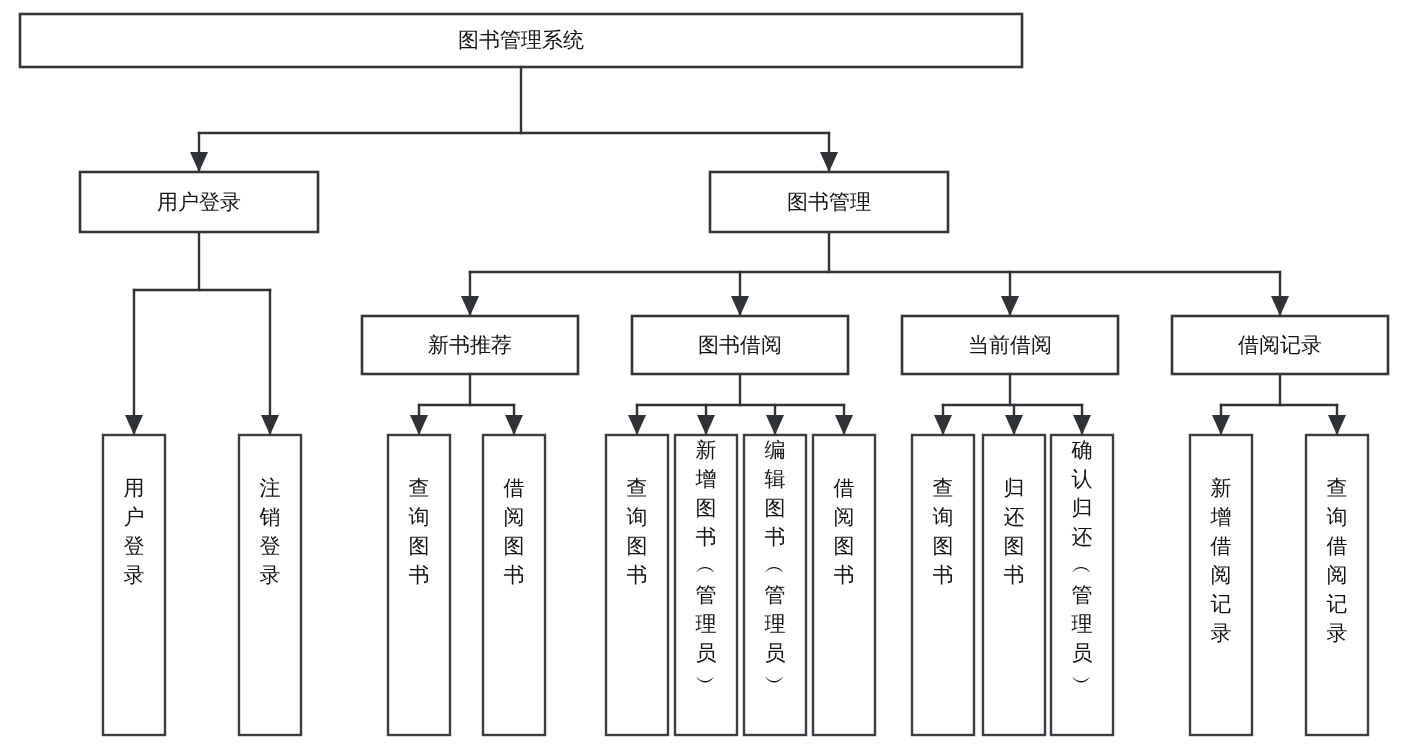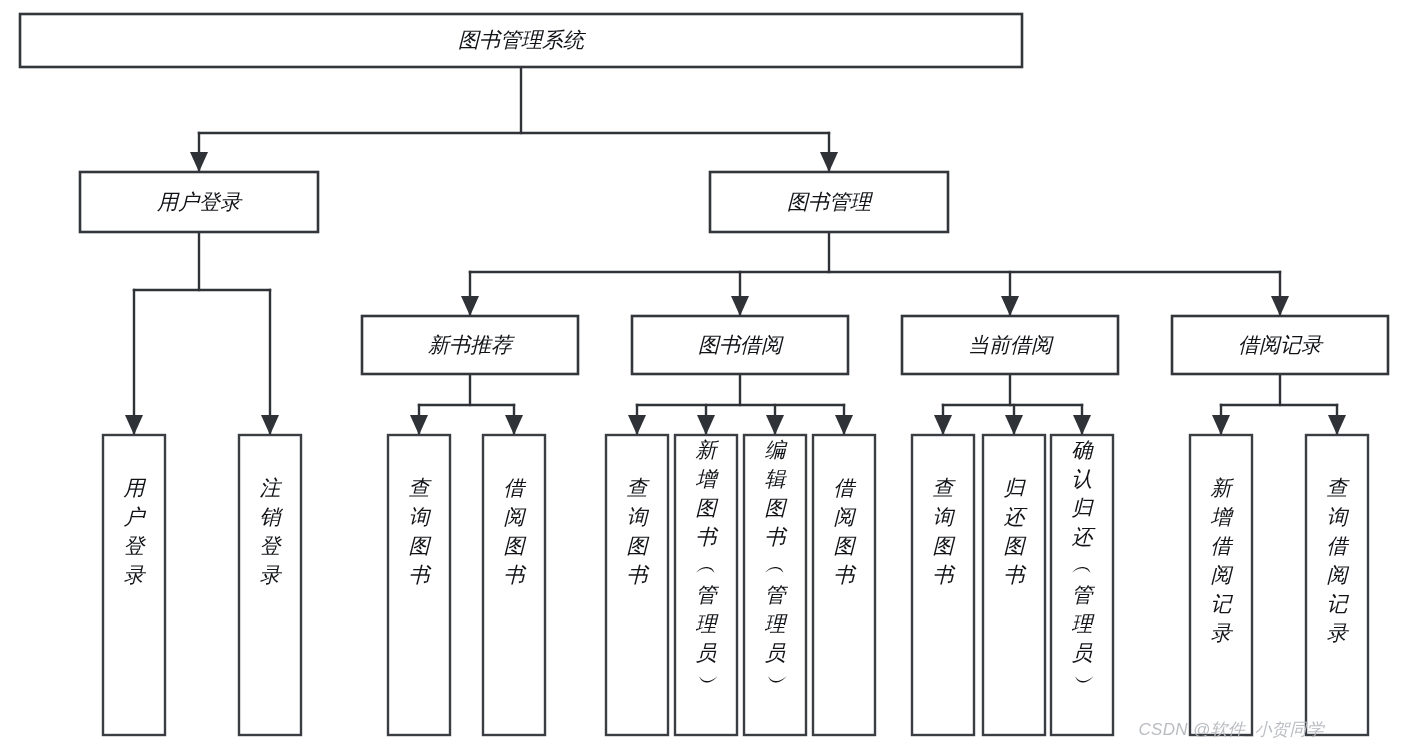--- a/index.html
+++ b/index.html
@@ -11,21 +11,20 @@
     width: 1405px;
     height: 747px;
     font-family: "Liberation Sans", "DejaVu Sans", sans-serif;
     overflow: hidden;
     position: relative;
   }
   #diagram-root {
     position: relative;
     width: 1332px;
     height: 747px;
-    font-style: italic;
   }
   svg#diagram-svg {
     position: absolute;
     left: 0;
     top: 0;
     width: 1405px;
     height: 747px;
   }
   .node-box {
     fill: #ffffff;
@@ -208,14 +207,13 @@
         <g>
           <rect x="1190" y="435" width="62" height="300" class="node-box-thin"></rect>
           <text x="1221" y="495" class="node-label-v"><tspan x="1221" dy="0">新</tspan><tspan x="1221" dy="29">增</tspan><tspan x="1221" dy="29">借</tspan><tspan x="1221" dy="29">阅</tspan><tspan x="1221" dy="29">记</tspan><tspan x="1221" dy="29">录</tspan></text>
         </g>
         <g>
           <rect x="1306" y="435" width="62" height="300" class="node-box-thin"></rect>
           <text x="1337" y="495" class="node-label-v"><tspan x="1337" dy="0">查</tspan><tspan x="1337" dy="29">询</tspan><tspan x="1337" dy="29">借</tspan><tspan x="1337" dy="29">阅</tspan><tspan x="1337" dy="29">记</tspan><tspan x="1337" dy="29">录</tspan></text>
         </g>
       </g>
   </svg>
-  <div class="watermark">CSDN @软件_小贺同学</div>
 </div>
 
 </body></html>

